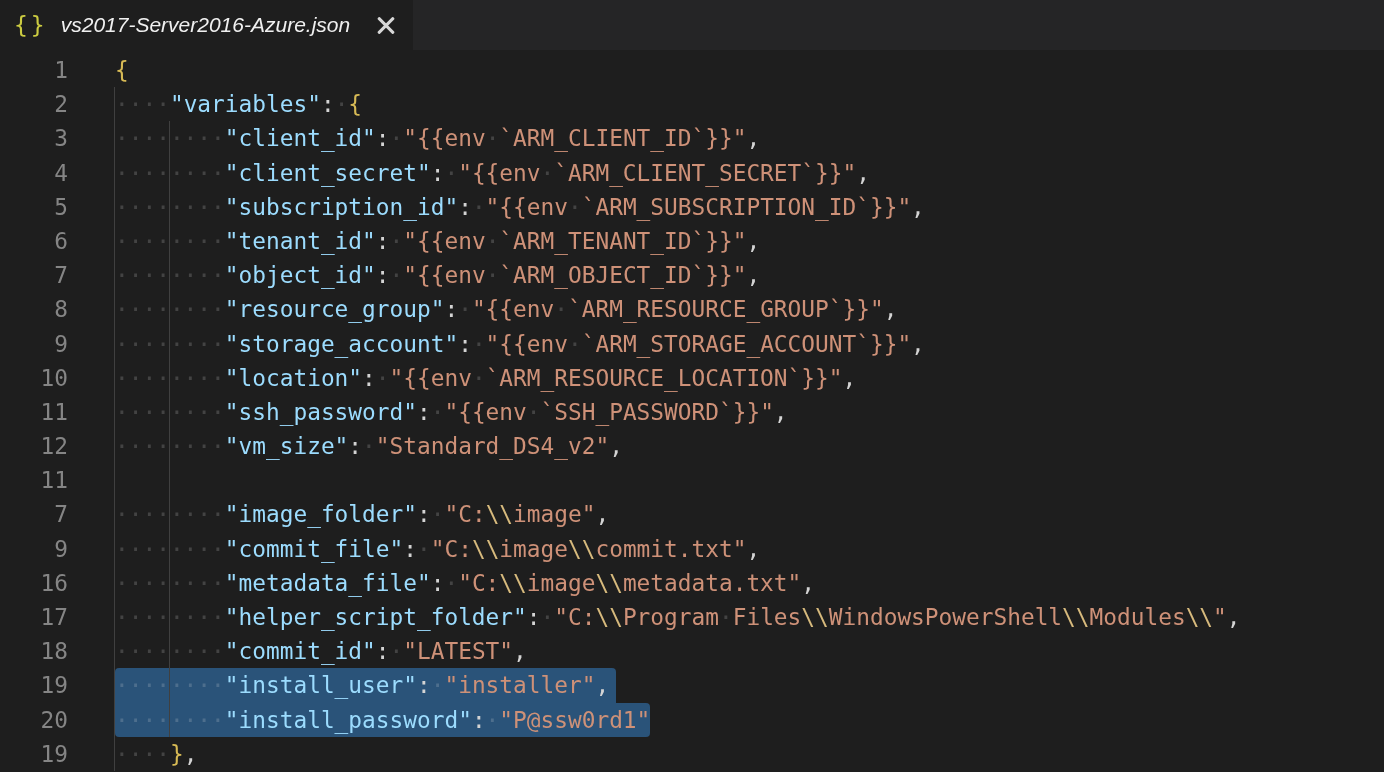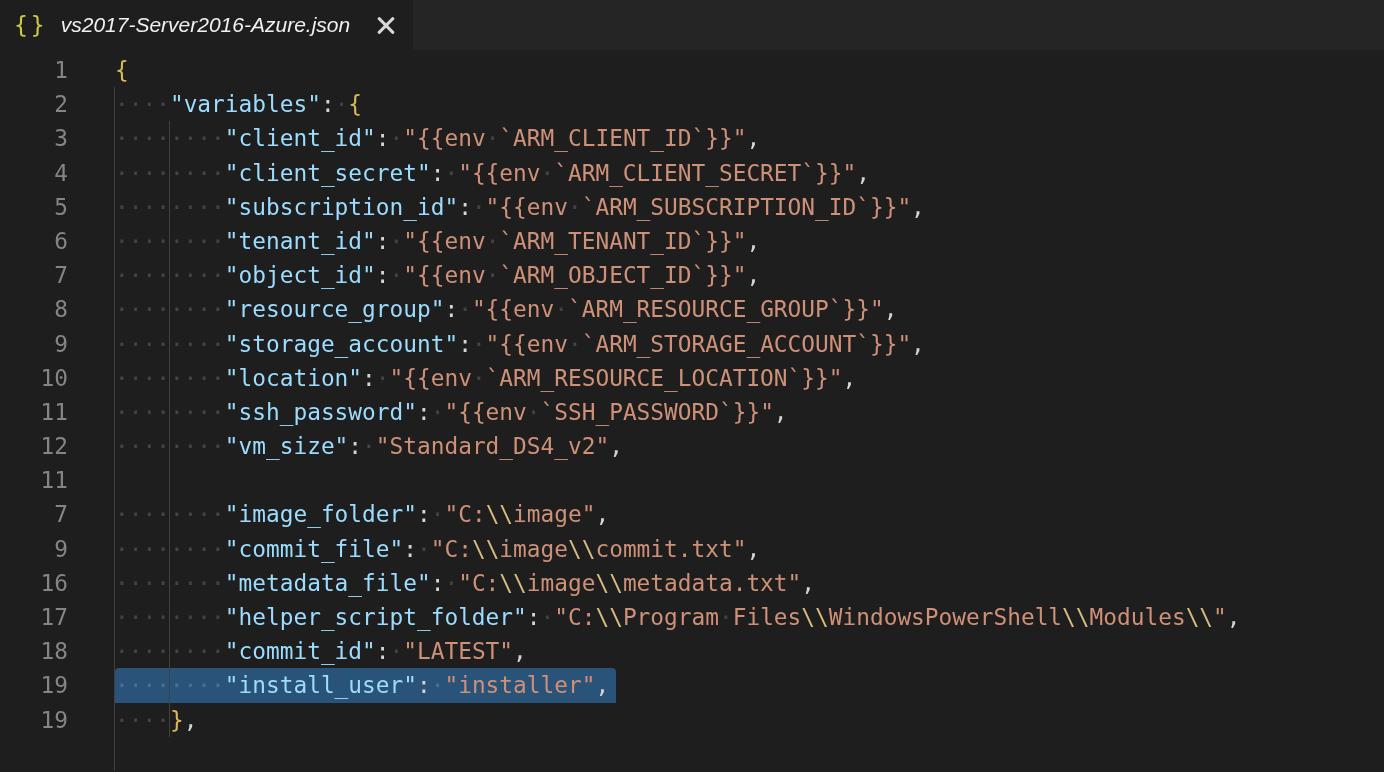--- a/index.html
+++ b/index.html
@@ -89,16 +89,17 @@
     <div class="row"><span class="num">10</span><span class="code"><span class="ws">········</span><span class="tk-key">"location"</span><span class="tk-pun">:</span><span class="ws">·</span><span class="tk-str">"{{env</span><span class="ws">·</span><span class="tk-str">`ARM_RESOURCE_LOCATION`}}"</span><span class="tk-pun">,</span></span></div>
     <div class="row"><span class="num">11</span><span class="code"><span class="ws">········</span><span class="tk-key">"ssh_password"</span><span class="tk-pun">:</span><span class="ws">·</span><span class="tk-str">"{{env</span><span class="ws">·</span><span class="tk-str">`SSH_PASSWORD`}}"</span><span class="tk-pun">,</span></span></div>
     <div class="row"><span class="num">12</span><span class="code"><span class="ws">········</span><span class="tk-key">"vm_size"</span><span class="tk-pun">:</span><span class="ws">·</span><span class="tk-str">"Standard_DS4_v2"</span><span class="tk-pun">,</span></span></div>
     <div class="row"><span class="num">11</span><span class="code"></span></div>
     <div class="row"><span class="num">7</span><span class="code"><span class="ws">········</span><span class="tk-key">"image_folder"</span><span class="tk-pun">:</span><span class="ws">·</span><span class="tk-str">"C:</span><span class="tk-esc">\\</span><span class="tk-str">image"</span><span class="tk-pun">,</span></span></div>
     <div class="row"><span class="num">9</span><span class="code"><span class="ws">········</span><span class="tk-key">"commit_file"</span><span class="tk-pun">:</span><span class="ws">·</span><span class="tk-str">"C:</span><span class="tk-esc">\\</span><span class="tk-str">image</span><span class="tk-esc">\\</span><span class="tk-str">commit.txt"</span><span class="tk-pun">,</span></span></div>
     <div class="row"><span class="num">16</span><span class="code"><span class="ws">········</span><span class="tk-key">"metadata_file"</span><span class="tk-pun">:</span><span class="ws">·</span><span class="tk-str">"C:</span><span class="tk-esc">\\</span><span class="tk-str">image</span><span class="tk-esc">\\</span><span class="tk-str">metadata.txt"</span><span class="tk-pun">,</span></span></div>
     <div class="row"><span class="num">17</span><span class="code"><span class="ws">········</span><span class="tk-key">"helper_script_folder"</span><span class="tk-pun">:</span><span class="ws">·</span><span class="tk-str">"C:</span><span class="tk-esc">\\</span><span class="tk-str">Program</span><span class="ws">·</span><span class="tk-str">Files</span><span class="tk-esc">\\</span><span class="tk-str">WindowsPowerShell</span><span class="tk-esc">\\</span><span class="tk-str">Modules</span><span class="tk-esc">\\</span><span class="tk-str">"</span><span class="tk-pun">,</span></span></div>
     <div class="row"><span class="num">18</span><span class="code"><span class="ws">········</span><span class="tk-key">"commit_id"</span><span class="tk-pun">:</span><span class="ws">·</span><span class="tk-str">"LATEST"</span><span class="tk-pun">,</span></span></div>
     <div class="row"><span class="num">19</span><span class="code"><span class="sel sel-start"><span class="ws">········</span><span class="tk-key">"install_user"</span><span class="tk-pun">:</span><span class="ws">·</span><span class="tk-str">"installer"</span><span class="tk-pun">,</span></span></span></div>
+    <div class="row"><span class="num">20</span><span class="code"><span class="sel sel-end"><span class="ws">········</span><span class="tk-key">"install_password"</span><span class="tk-pun">:</span><span class="ws">·</span><span class="tk-str">"P@ssw0rd1"</span></span></span></div>
     <div class="row"><span class="num">19</span><span class="code"><span class="ws">····</span><span class="tk-brace">}</span><span class="tk-pun">,</span></span></div>
     <div class="guide guide-a"></div>
   <div class="guide guide-b"></div>
 </div>
 
 </body></html>

